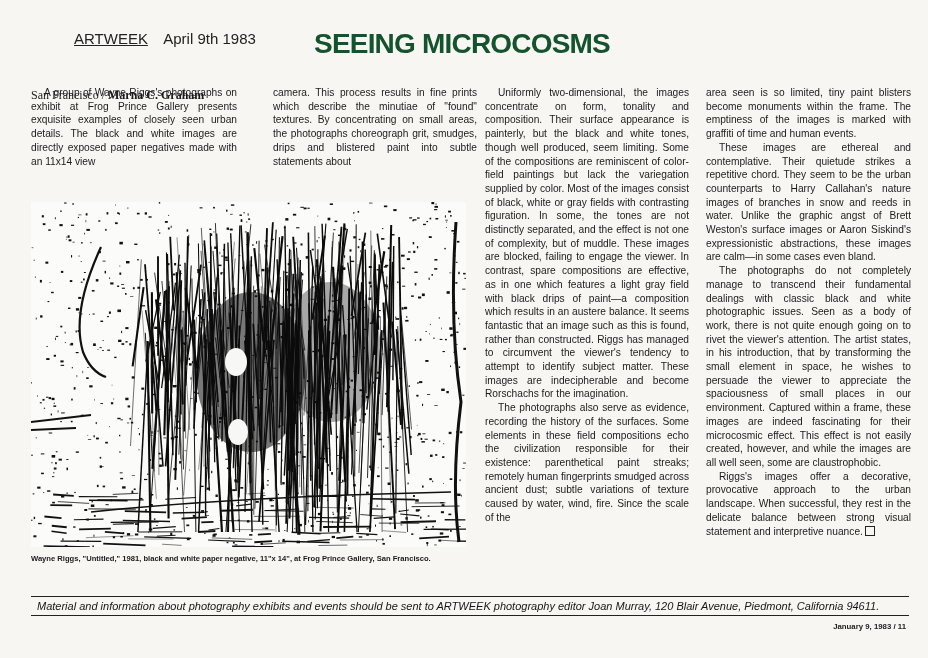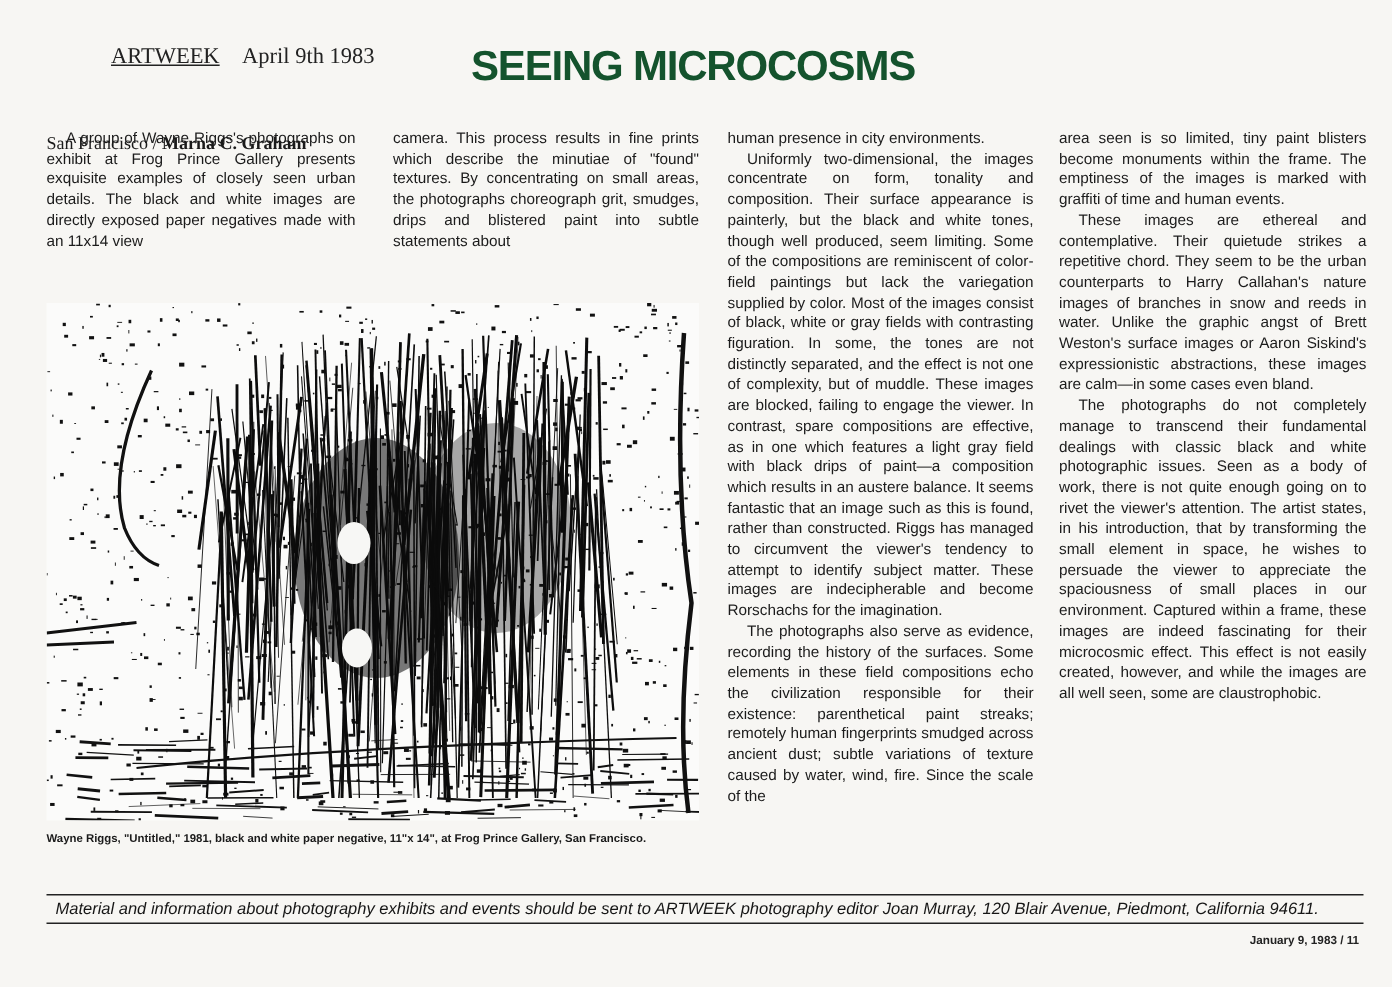--- a/index.html
+++ b/index.html
@@ -5,21 +5,21 @@
   html, body { margin: 0; padding: 0; }
   body {
     width: 928px; height: 658px; overflow: hidden;
     background: #f7f6f3;
     color: #161616;
     font-family: "Liberation Sans", sans-serif;
     position: relative;
   }
   .header-line {
     position: absolute; left: 74px; top: 30px;
-    font-family: Liberation Serif, serif;
+    font-family: Liberation Sans, sans-serif;
     font-size: 15px; color: #222;
     white-space: nowrap;
   }
   .header-line .pub { text-decoration: underline; margin-right: 12px; }
   .headline {
     position: absolute; left: 314px; top: 28px;
     font-family: "Liberation Sans", sans-serif;
     font-weight: bold; font-size: 28px; letter-spacing: -0.8px;
     color: #14532d; white-space: nowrap;
   }
@@ -29,21 +29,21 @@
   }
   .byline b { font-weight: bold; }
   .col {
     position: absolute;
     font-size: 10.2px; line-height: 13.7px;
     text-align: justify; color: #1b1b1b;
   }
   .col p { margin: 0; text-indent: 13px; }
   .col p.noindent { text-indent: 0; }
   #col1 { left: 31px; top: 86px; width: 206px; }
-  #col2 { left: 262px; top: 86px; width: 204px; }
+  #col2 { left: 273px; top: 86px; width: 204px; }
   #col3 { left: 485px; top: 86px; width: 204px; }
   #col4 { left: 706px; top: 86px; width: 205px; }
   .endmark {
     display: inline-block; width: 8px; height: 8px;
     border: 1px solid #222; vertical-align: -1px; margin-left: 2px;
   }
   .photo {
     position: absolute; left: 31px; top: 202px; width: 435px; height: 345px;
     background: #fbfbfa; overflow: hidden;
   }
@@ -77,28 +77,28 @@
   <span>San Francisco / </span><b>Marna C. Graham</b>
 </div>
 
 <div class="col" id="col1">
   <p>A group of Wayne Riggs's photographs on exhibit at Frog Prince Gallery presents exquisite examples of closely seen urban details. The black and white images are directly exposed paper negatives made with an 11x14 view</p>
 </div>
 <div class="col" id="col2">
   <p class="noindent">camera. This process results in fine prints which describe the minutiae of "found" textures. By concentrating on small areas, the photographs choreograph grit, smudges, drips and blistered paint into subtle statements about</p>
 </div>
 <div class="col" id="col3">
-  <p class="noindent">human presence in city environments.</p>
   <p>Uniformly two-dimensional, the images concentrate on form, tonality and composition. Their surface appearance is painterly, but the black and white tones, though well produced, seem limiting. Some of the compositions are reminiscent of color-field paintings but lack the variegation supplied by color. Most of the images consist of black, white or gray fields with contrasting figuration. In some, the tones are not distinctly separated, and the effect is not one of complexity, but of muddle. These images are blocked, failing to engage the viewer. In contrast, spare compositions are effective, as in one which features a light gray field with black drips of paint—a composition which results in an austere balance. It seems fantastic that an image such as this is found, rather than constructed. Riggs has managed to circumvent the viewer's tendency to attempt to identify subject matter. These images are indecipherable and become Rorschachs for the imagination.</p>
   <p>The photographs also serve as evidence, recording the history of the surfaces. Some elements in these field compositions echo the civilization responsible for their existence: parenthetical paint streaks; remotely human fingerprints smudged across ancient dust; subtle variations of texture caused by water, wind, fire. Since the scale of the</p>
 </div>
 <div class="col" id="col4">
   <p class="noindent">area seen is so limited, tiny paint blisters become monuments within the frame. The emptiness of the images is marked with graffiti of time and human events.</p>
   <p>These images are ethereal and contemplative. Their quietude strikes a repetitive chord. They seem to be the urban counterparts to Harry Callahan's nature images of branches in snow and reeds in water. Unlike the graphic angst of Brett Weston's surface images or Aaron Siskind's expressionistic abstractions, these images are calm—in some cases even bland.</p>
   <p>The photographs do not completely manage to transcend their fundamental dealings with classic black and white photographic issues. Seen as a body of work, there is not quite enough going on to rivet the viewer's attention. The artist states, in his introduction, that by transforming the small element in space, he wishes to persuade the viewer to appreciate the spaciousness of small places in our environment. Captured within a frame, these images are indeed fascinating for their microcosmic effect. This effect is not easily created, however, and while the images are all well seen, some are claustrophobic.</p>
+  <p><span>Riggs's images offer a decorative, provocative approach to the urban landscape. When successful, they rest in the delicate balance between strong visual statement and interpretive nuance.</span><span class="endmark"></span></p>
 </div>
 
 <div class="photo">
   <svg id="photo-svg" viewBox="0 0 435 345" preserveAspectRatio="none">
       <rect x="0.0" y="317.7" width="1.5" height="1.0" fill="#111"></rect>
       <rect x="317.3" y="183.8" width="1.6" height="2.1" fill="#111"></rect>
       <rect x="328.5" y="187.3" width="2.7" height="1.9" fill="#111"></rect>
       <rect x="355.3" y="83.5" width="1.7" height="2.0" fill="#111"></rect>
       <rect x="303.6" y="18.6" width="2.7" height="1.5" fill="#111"></rect>
       <rect x="401.2" y="278.6" width="1.0" height="1.6" fill="#111"></rect>

